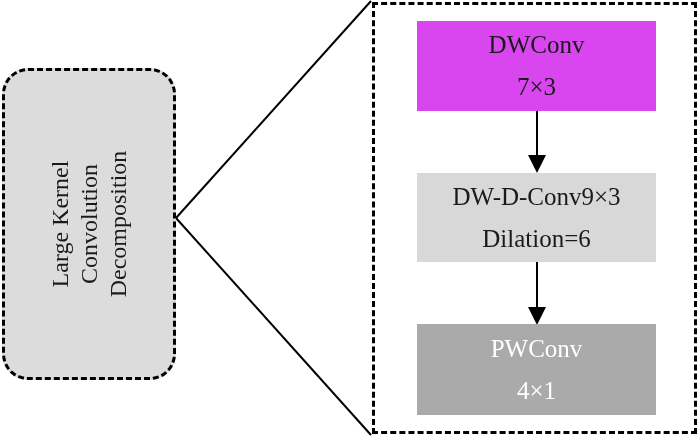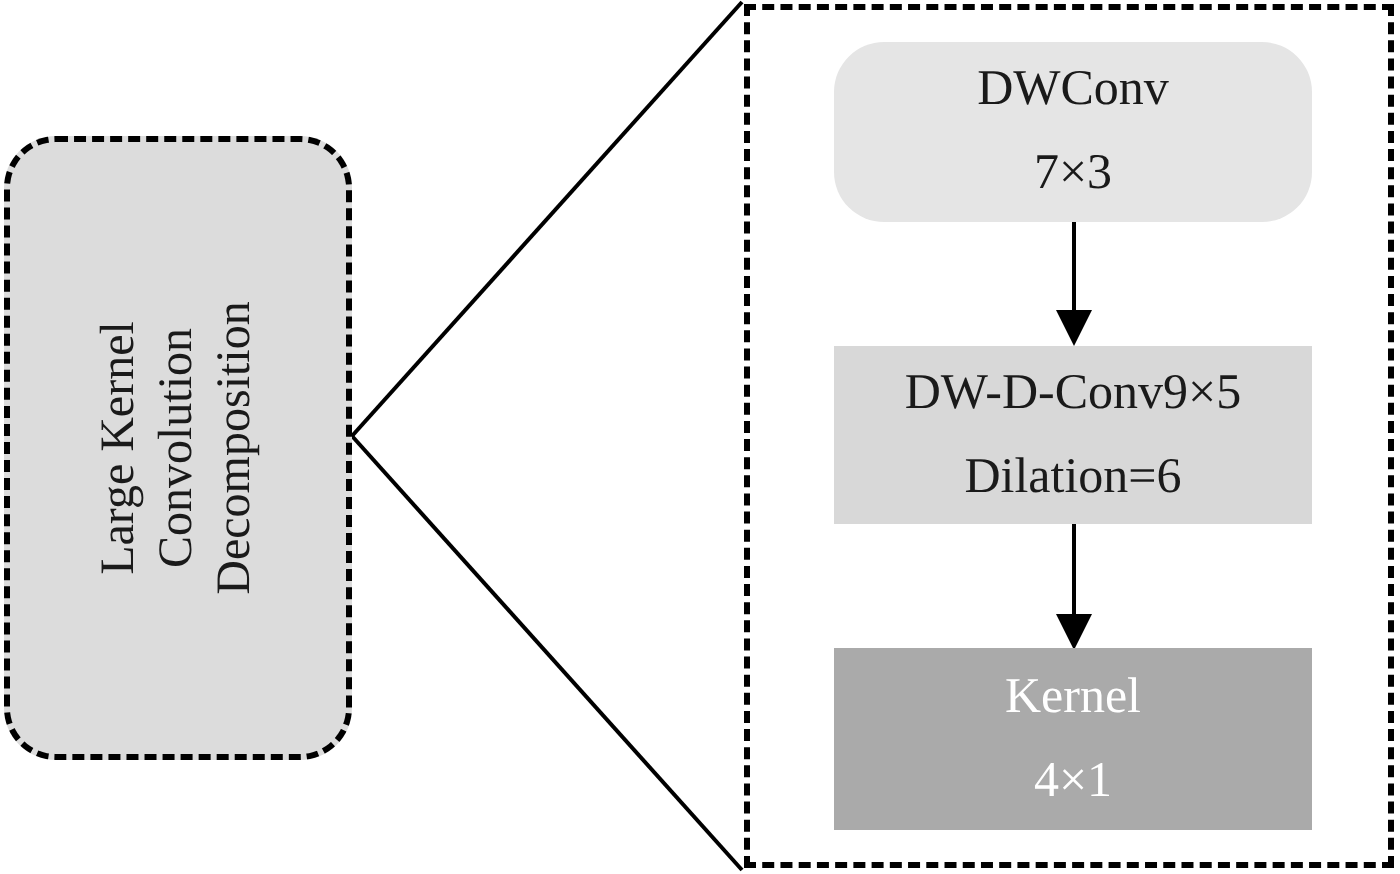--- a/index.html
+++ b/index.html
@@ -16,21 +16,21 @@
     white-space: nowrap; text-align: center; font-size: 24px; line-height: 29px; color: #1a1a1a;
   }
   .right-frame {
     position: absolute; left: 372px; top: 2px; width: 325px; height: 432px;
     border: 3px dashed #000; box-sizing: border-box;
   }
   .block {
     position: absolute; left: 417px; width: 239px; text-align: center;
     font-size: 25px; line-height: 42px; display: flex; flex-direction: column; justify-content: center;
   }
-  .b1 { top: 21px; height: 90px; background: #e5e5e5; color: #1a1a1a; border-radius: 25px; }
+  .b1 { top: 21px; height: 90px; background: #d946ef; color: #1a1a1a; }
   .b2 { top: 173px; height: 89px; background: #d8d8d8; color: #1a1a1a; }
   .b3 { top: 324px; height: 91px; background: #aaaaaa; color: #ffffff; }
 </style>
 </head>
 <body>
 
 <svg id="canvas" width="700" height="437">
   <line x1="176" y1="218" x2="371" y2="1" stroke="#000" stroke-width="2"></line>
   <line x1="176" y1="218" x2="371" y2="435" stroke="#000" stroke-width="2"></line>
   <line x1="537" y1="107" x2="537" y2="158" stroke="#000" stroke-width="2"></line>
@@ -48,20 +48,20 @@
 </div>
 
 <div class="right-frame"></div>
 
 <div class="block b1">
   <div>DWConv</div>
   <div>7×3</div>
 </div>
 
 <div class="block b2">
-  <div>DW-D-Conv9×5</div>
+  <div>DW-D-Conv9×3</div>
   <div>Dilation=6</div>
 </div>
 
 <div class="block b3">
-  <div>Kernel</div>
+  <div>PWConv</div>
   <div>4×1</div>
 </div>
 
 </body></html>

